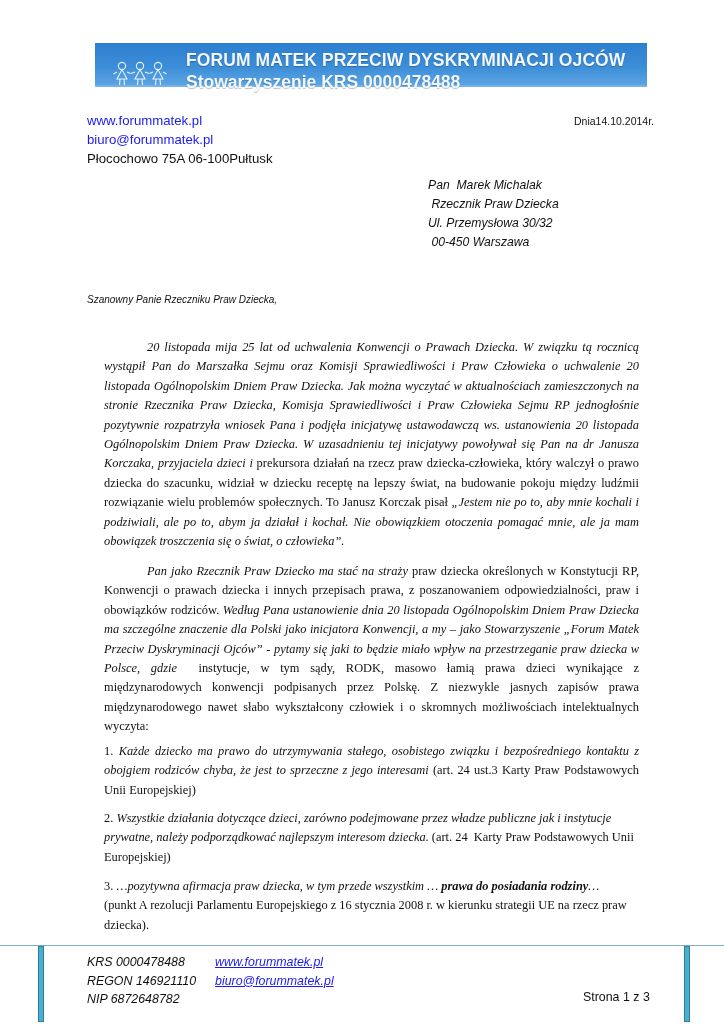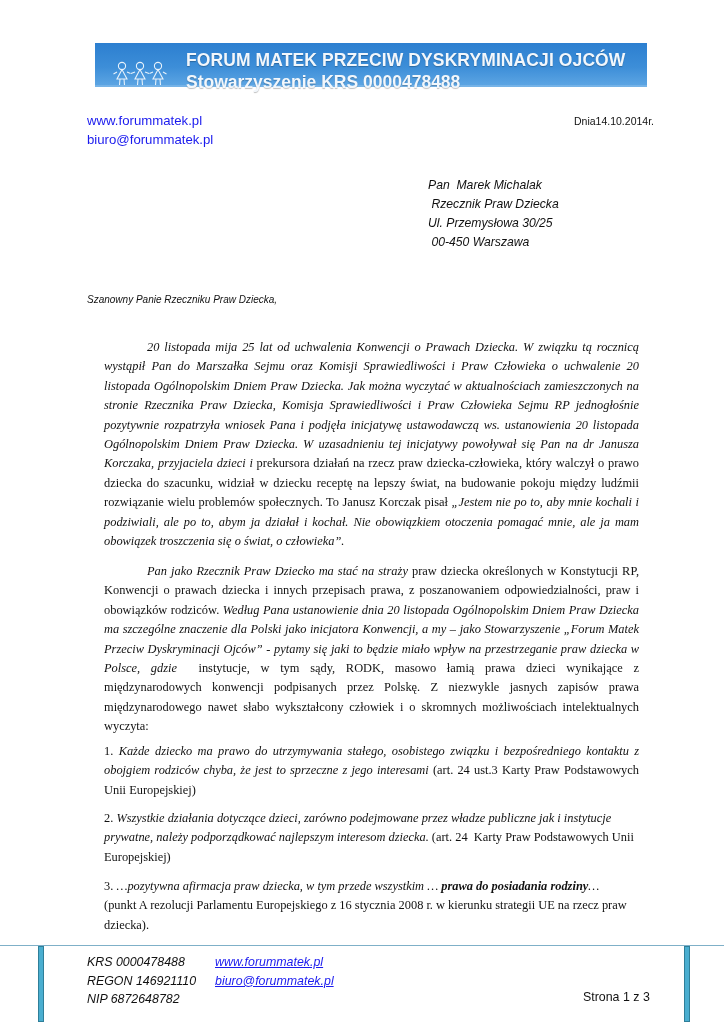--- a/index.html
+++ b/index.html
@@ -77,27 +77,28 @@
       </g>
     </svg>
   </span>
   <div class="banner-title">FORUM MATEK PRZECIW DYSKRYMINACJI OJCÓW</div>
   <div class="banner-sub">Stowarzyszenie  KRS 0000478488</div>
 </div>
 
 <div class="sender doc">
   <div><a class="link">www.forummatek.pl</a></div>
   <div><a class="link">biuro@forummatek.pl</a></div>
+  <div>Płocochowo 75A 06-100Pułtusk</div>
 </div>
 <div class="date doc">Dnia14.10.2014r.</div>
 
 <div class="recipient doc">
   <div style="white-space:pre">Pan  Marek Michalak</div>
   <div style="white-space:pre"> Rzecznik Praw Dziecka</div>
-  <div style="white-space:pre">Ul. Przemysłowa 30/25</div>
+  <div style="white-space:pre">Ul. Przemysłowa 30/32</div>
   <div style="white-space:pre"> 00-450 Warszawa</div>
 </div>
 
 <div class="greeting doc">Szanowny Panie Rzeczniku Praw Dziecka,</div>
 
 <div class="body-text doc" id="para1">
   <p class="indent"><span class="it">20 listopada mija 25 lat od uchwalenia Konwencji o Prawach Dziecka. W związku tą rocznicą wystąpił Pan do Marszałka Sejmu oraz Komisji Sprawiedliwości i Praw Człowieka o uchwalenie 20 listopada Ogólnopolskim Dniem Praw Dziecka. Jak można wyczytać w aktualnościach zamieszczonych na stronie Rzecznika Praw Dziecka, Komisja Sprawiedliwości i Praw Człowieka Sejmu RP jednogłośnie pozytywnie rozpatrzyła wniosek Pana i podjęła inicjatywę ustawodawczą ws. ustanowienia 20 listopada Ogólnopolskim Dniem Praw Dziecka. W uzasadnieniu tej inicjatywy powoływał się Pan na dr Janusza Korczaka, przyjaciela dzieci i</span><span> prekursora działań na rzecz praw dziecka-człowieka, który walczył o prawo dziecka do szacunku, widział w dziecku receptę na lepszy świat, na budowanie pokoju między ludźmii rozwiązanie wielu problemów społecznych. To Janusz Korczak pisał </span><span class="it">„Jestem nie po to, aby mnie kochali i podziwiali, ale po to, abym ja działał i kochał. Nie obowiązkiem otoczenia pomagać mnie, ale ja mam obowiązek troszczenia się o świat, o człowieka”.</span></p>
 </div>
 
 <div class="body-text doc" id="para2">

